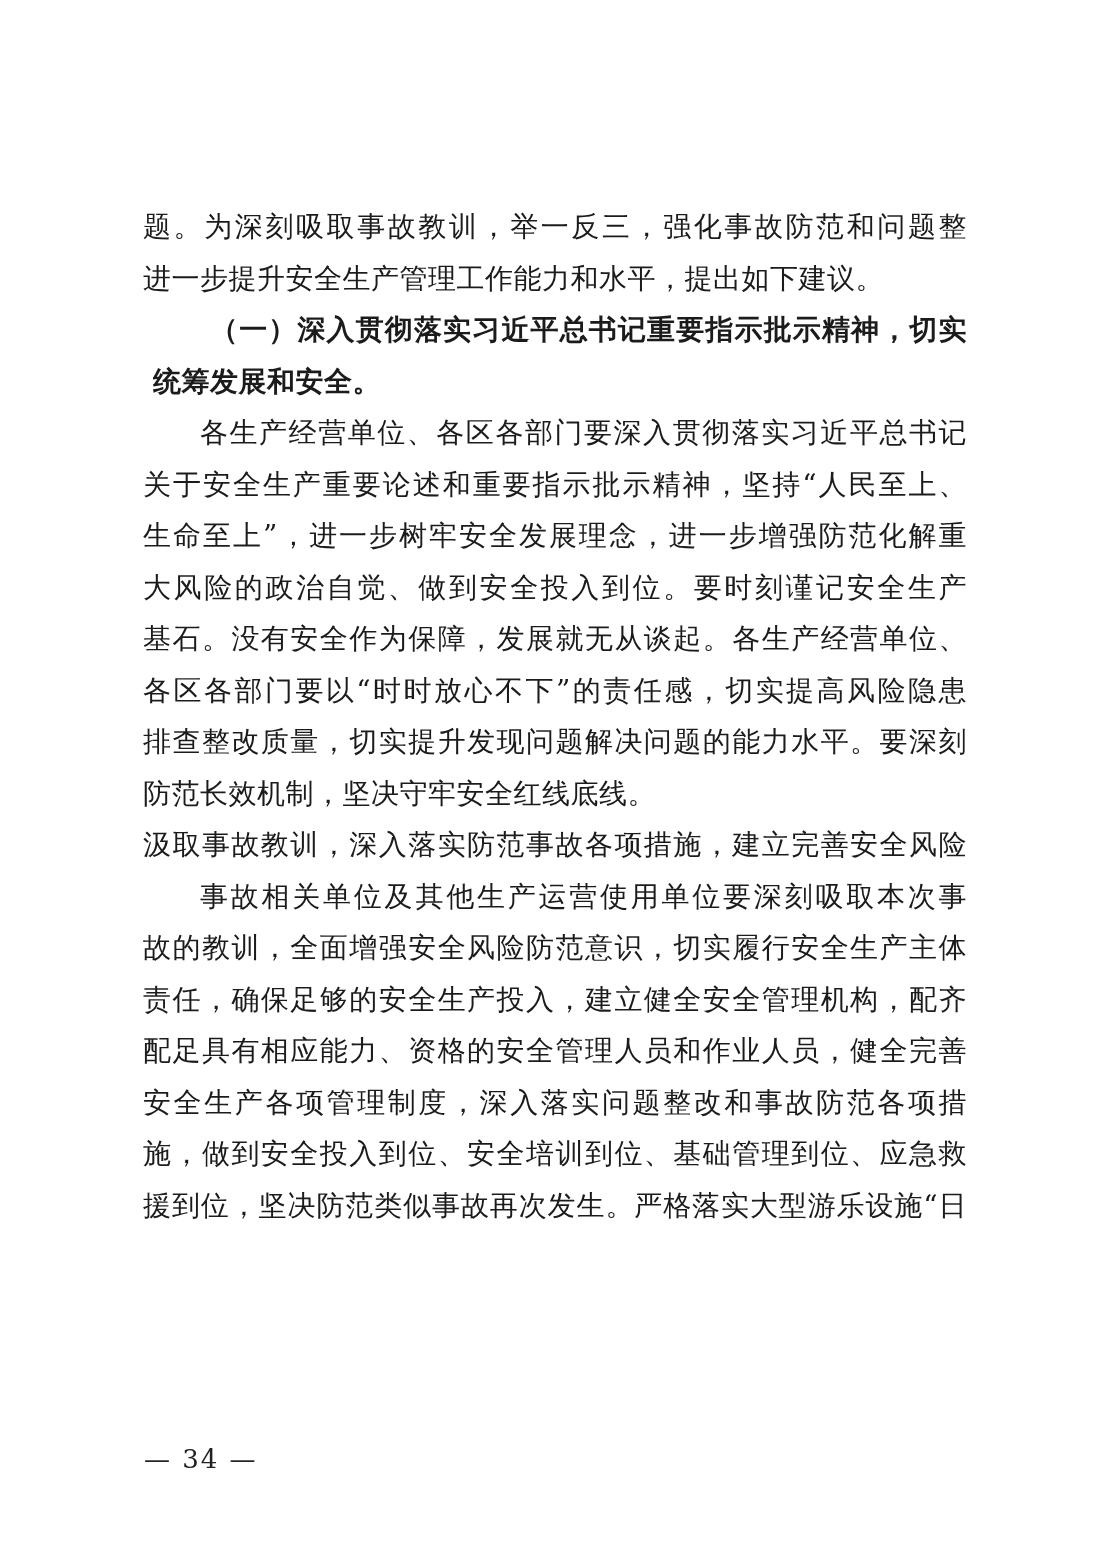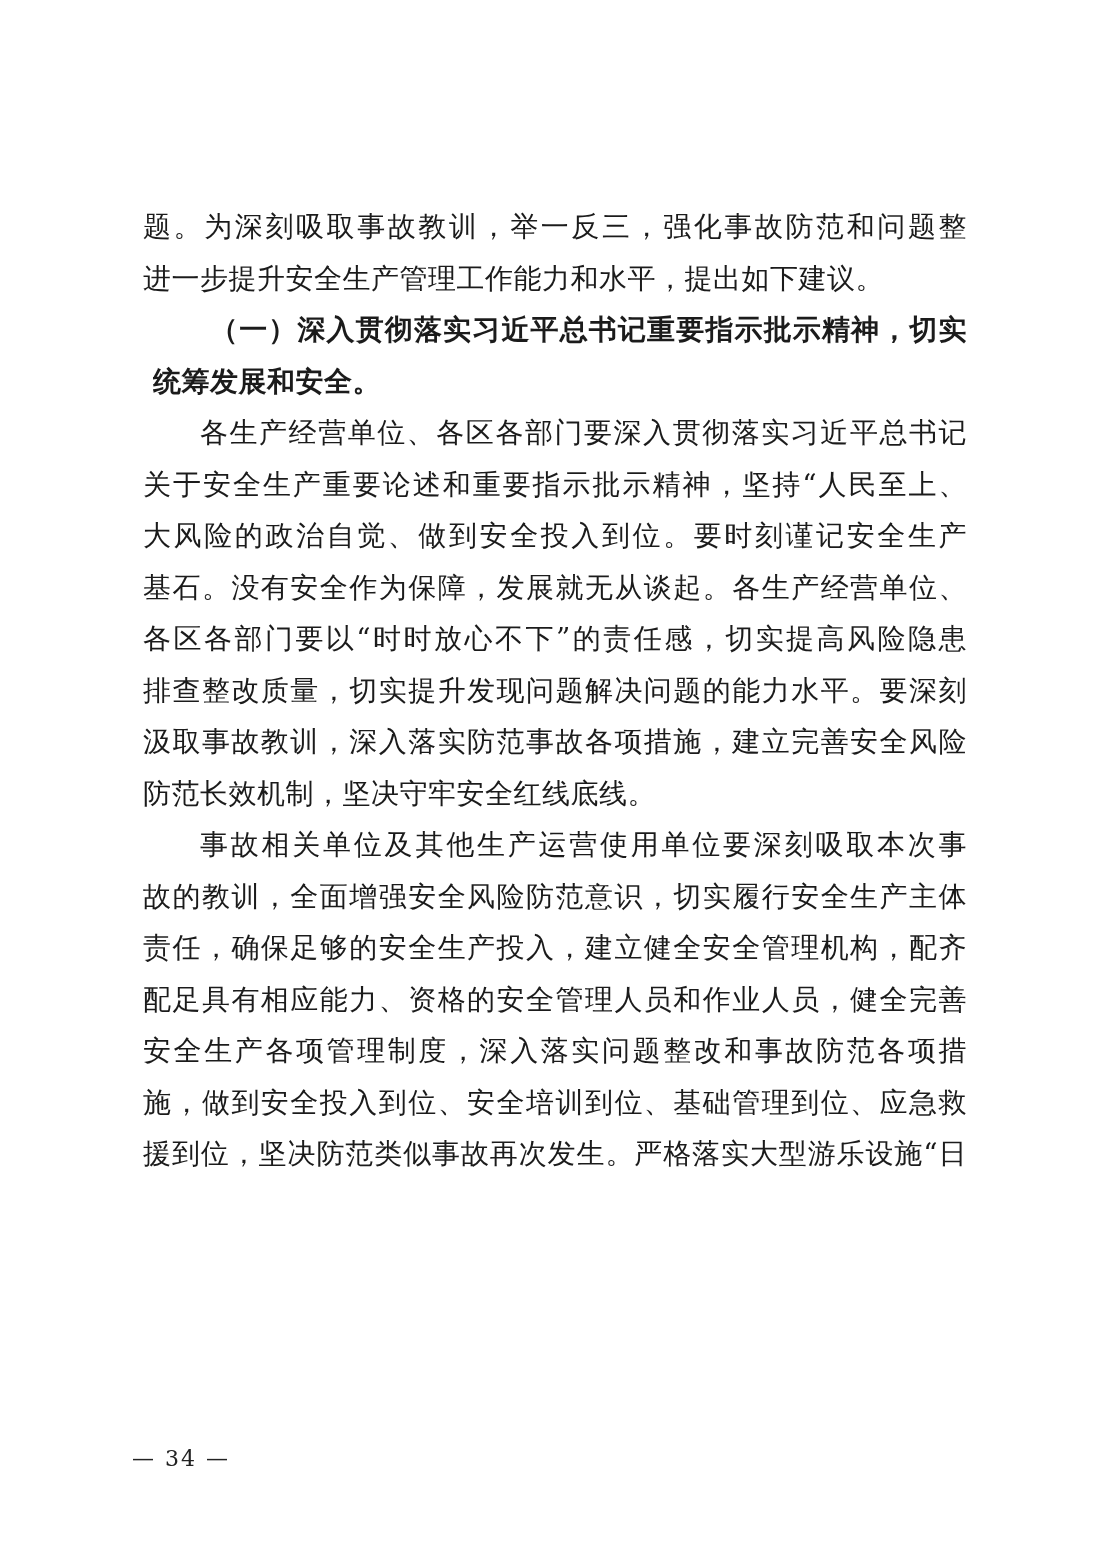--- a/index.html
+++ b/index.html
@@ -36,46 +36,47 @@
   }
   .line.indent {
     text-indent: 57px;
   }
   .line.bold {
     font-weight: 700;
     margin-left: 10px;
   }
   .pageno {
     position: absolute;
-    left: 132px;
+    left: 144px;
     top: 1444px;
-    font-size: 22px;
+    font-size: 26px;
     line-height: 30px;
     letter-spacing: 2px;
     color: #222222;
   }
 </style>
 </head>
 <body>
 
 <div class="page">
 
   <div class="textblock">
     <div class="line">题。为深刻吸取事故教训，举一反三，强化事故防范和问题整改，</div>
     <div class="line end">进一步提升安全生产管理工作能力和水平，提出如下建议。</div>
     <div class="line bold indent">（一）深入贯彻落实习近平总书记重要指示批示精神，切实</div>
     <div class="line bold end">统筹发展和安全。</div>
     <div class="line indent">各生产经营单位、各区各部门要深入贯彻落实习近平总书记</div>
     <div class="line">关于安全生产重要论述和重要指示批示精神，坚持“人民至上、</div>
+    <div class="line">生命至上”，进一步树牢安全发展理念，进一步增强防范化解重</div>
     <div class="line">大风险的政治自觉、做到安全投入到位。要时刻谨记安全生产</div>
     <div class="line">基石。没有安全作为保障，发展就无从谈起。各生产经营单位、</div>
     <div class="line">各区各部门要以“时时放心不下”的责任感，切实提高风险隐患</div>
     <div class="line">排查整改质量，切实提升发现问题解决问题的能力水平。要深刻</div>
+    <div class="line end">防范长效机制，坚决守牢安全红线底线。</div>
     <div class="line">汲取事故教训，深入落实防范事故各项措施，建立完善安全风险</div>
-    <div class="line end">防范长效机制，坚决守牢安全红线底线。</div>
     <div class="line indent">事故相关单位及其他生产运营使用单位要深刻吸取本次事</div>
     <div class="line">故的教训，全面增强安全风险防范意识，切实履行安全生产主体</div>
     <div class="line">责任，确保足够的安全生产投入，建立健全安全管理机构，配齐</div>
     <div class="line">配足具有相应能力、资格的安全管理人员和作业人员，健全完善</div>
     <div class="line">安全生产各项管理制度，深入落实问题整改和事故防范各项措</div>
     <div class="line">施，做到安全投入到位、安全培训到位、基础管理到位、应急救</div>
     <div class="line">援到位，坚决防范类似事故再次发生。严格落实大型游乐设施“日</div>
   </div>
 
   <div class="pageno">— 34 —</div>

